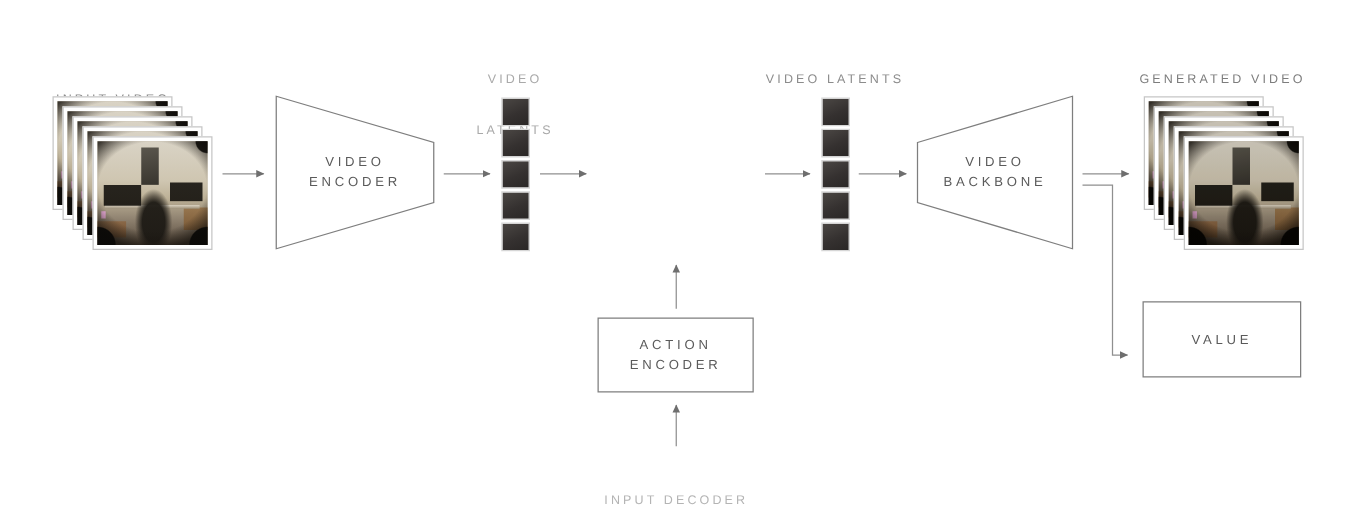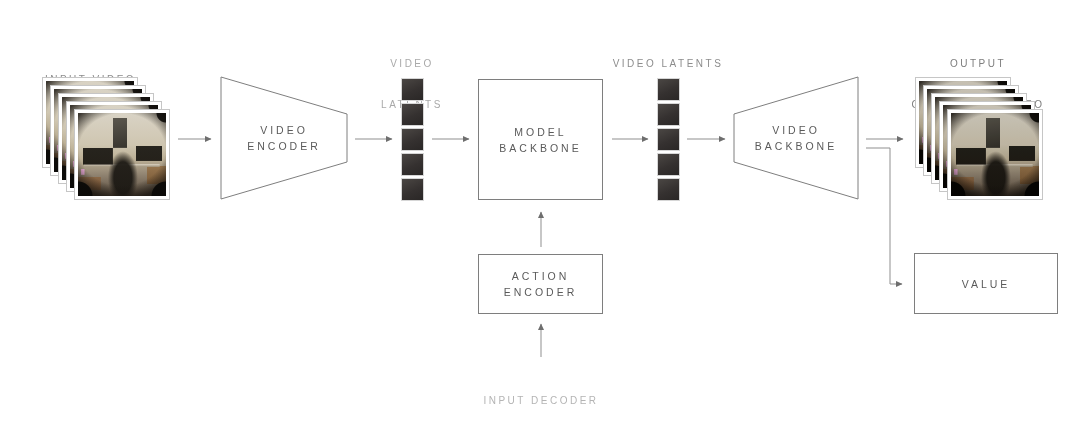--- a/index.html
+++ b/index.html
@@ -108,21 +108,20 @@
   <div class="flabel c-light" style="left:352px;top:30px;width:120px;">
     <span>VIDEO</span>
     <span>LATENTS</span>
   </div>
 
   <div class="flabel c-mid" style="left:583px;top:30px;width:170px;">
     <span>VIDEO LATENTS</span>
   </div>
 
   <div class="flabel c-dark" style="left:893px;top:30px;width:170px;">
-    <span>OUTPUT</span>
     <span>GENERATED VIDEO</span>
   </div>
 
   <div class="flabel c-lighter" style="left:461px;top:367px;width:160px;">
     <span>INPUT DECODER</span>
   </div>
 
   <div class="stack" style="left:42px;top:77px;">
     <div class="frame" style="left: 0px; top: 0px; z-index: 0;">
       <div class="photo"></div>
@@ -147,24 +146,20 @@
       <div class="lsq"></div>
       <div class="lsq"></div>
       <div class="lsq"></div>
     </div>
 
   <div class="nlabel" style="left:221px;top:77px;width:126px;height:122px;">
     <span>VIDEO</span>
     <span>ENCODER</span>
   </div>
 
-  <div class="box nlabel" style="left:478px;top:79px;width:125px;height:121px;">
-    <span>MODEL</span>
-    <span>BACKBONE</span>
-  </div>
 
   <div class="latents" style="left:657px;top:78px;">
     <div class="lsq"></div>
   <div class="lsq"></div>
       <div class="lsq"></div>
       <div class="lsq"></div>
       <div class="lsq"></div>
     </div>
 
   <div class="nlabel" style="left:734px;top:77px;width:124px;height:122px;">
@@ -188,17 +183,17 @@
       <div class="frame" style="left: 32px; top: 32px; z-index: 4;">
       <div class="photo photo--out"></div>
     </div>
     </div>
 
   <div class="box nlabel" style="left:478px;top:254px;width:125px;height:60px;">
     <span>ACTION</span>
     <span>ENCODER</span>
   </div>
 
-  <div class="box nlabel" style="left:914px;top:253px;width:144px;height:61px;">
+  <div class="box nlabel" style="left:914px;top:241px;width:127px;height:61px;">
     <span>VALUE</span>
   </div>
 
 </div>
 
 </body></html>

